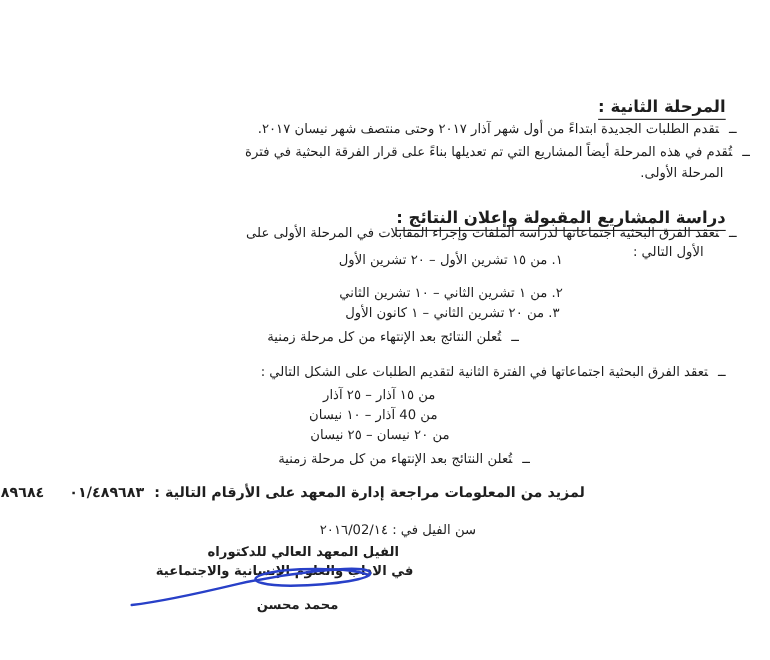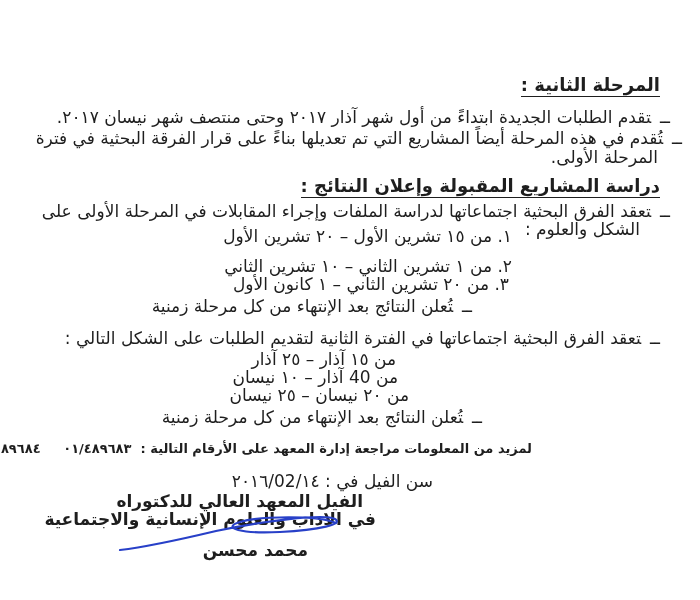--- a/index.html
+++ b/index.html
@@ -3,26 +3,26 @@
 <meta charset="utf-8">
 <style>
   html,body{margin:0;padding:0;}
   body{
     width:700px;height:600px;background:#ffffff;
     font-family:"DejaVu Sans", sans-serif;
     color:#1e1e1e;
   }
   .page{position:relative;width:700px;height:600px;background:#ffffff;direction:rtl;overflow:hidden;}
   .line{
-    position:absolute;white-space:pre;font-size:17px;line-height:18px;
+    position:absolute;white-space:pre;font-size:12px;line-height:18px;
     letter-spacing:0px;
   }
   .heading{
-    font-weight:bold;font-size:18px;
-    border-bottom:1.4px solid #1e1e1e;padding-bottom:2px;
+    font-weight:bold;font-size:15px;
+    border-bottom:1.4px solid #1e1e1e;padding-bottom:2px;margin-top:12px;
   }
   .bold{font-weight:bold;}
   .dash{margin-left:9px;}
   .sig-svg{position:absolute;left:108px;top:511px;}
 
   
   .h1   {top:76px;  right:40px;}
   .b1   {top:108px; right:30px;}
   .b2a  {top:129px; right:18px;}
   .b2b  {top:148px; right:42px;}
@@ -52,21 +52,21 @@
   <div class="line h1 heading">المرحلة الثانية :</div>
 
   <div class="line b1"><span class="dash">ــ</span><span>تقدم الطلبات الجديدة ابتداءً من أول شهر آذار ٢٠١٧ وحتى منتصف شهر نيسان ٢٠١٧.</span></div>
 
   <div class="line b2a"><span class="dash">ــ</span><span>تُقدم في هذه المرحلة أيضاً المشاريع التي تم تعديلها بناءً على قرار الفرقة البحثية في فترة</span></div>
   <div class="line b2b">المرحلة الأولى.</div>
 
   <div class="line h2 heading">دراسة المشاريع المقبولة وإعلان النتائج :</div>
 
   <div class="line b3a"><span class="dash">ــ</span><span>تعقد الفرق البحثية اجتماعاتها لدراسة الملفات وإجراء المقابلات في المرحلة الأولى على</span></div>
-  <div class="line b3b">الشكل والعلوم :</div>
+  <div class="line b3b">الأول التالي :</div>
 
   <div class="line n1">١. من ١٥ تشرين الأول – ٢٠ تشرين الأول</div>
   <div class="line n2">٢. من ١ تشرين الثاني – ١٠ تشرين الثاني</div>
   <div class="line n3">٣. من ٢٠ تشرين الثاني – ١ كانون الأول</div>
 
   <div class="line b4"><span class="dash">ــ</span><span>تُعلن النتائج بعد الإنتهاء من كل مرحلة زمنية</span></div>
 
   <div class="line b5"><span class="dash">ــ</span><span>تعقد الفرق البحثية اجتماعاتها في الفترة الثانية لتقديم الطلبات على الشكل التالي :</span></div>
 
   <div class="line d1">من ١٥ آذار – ٢٥ آذار</div>

